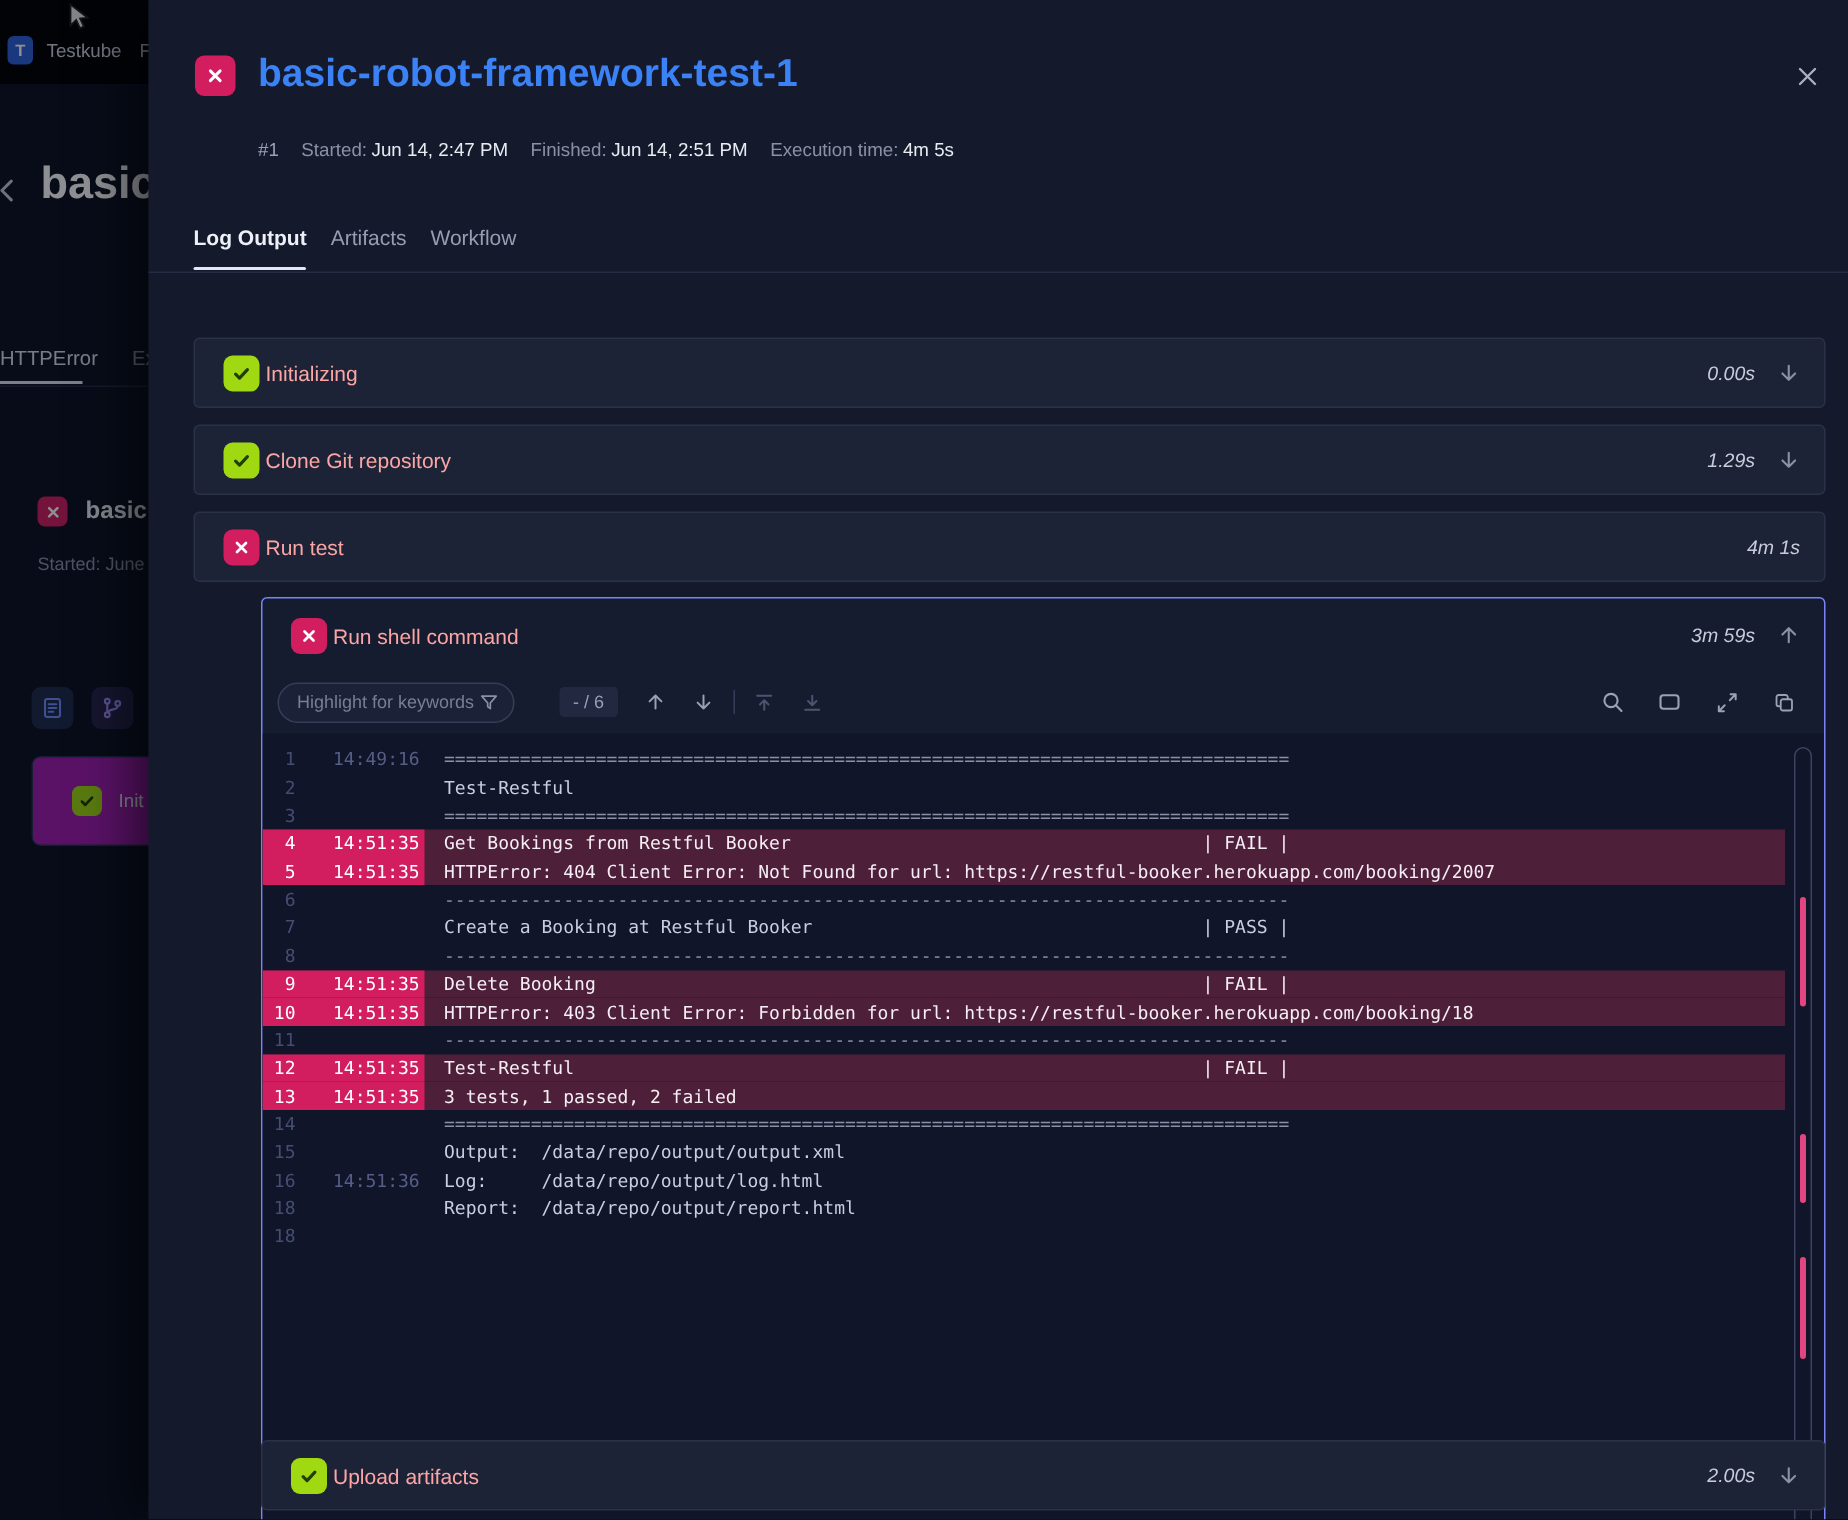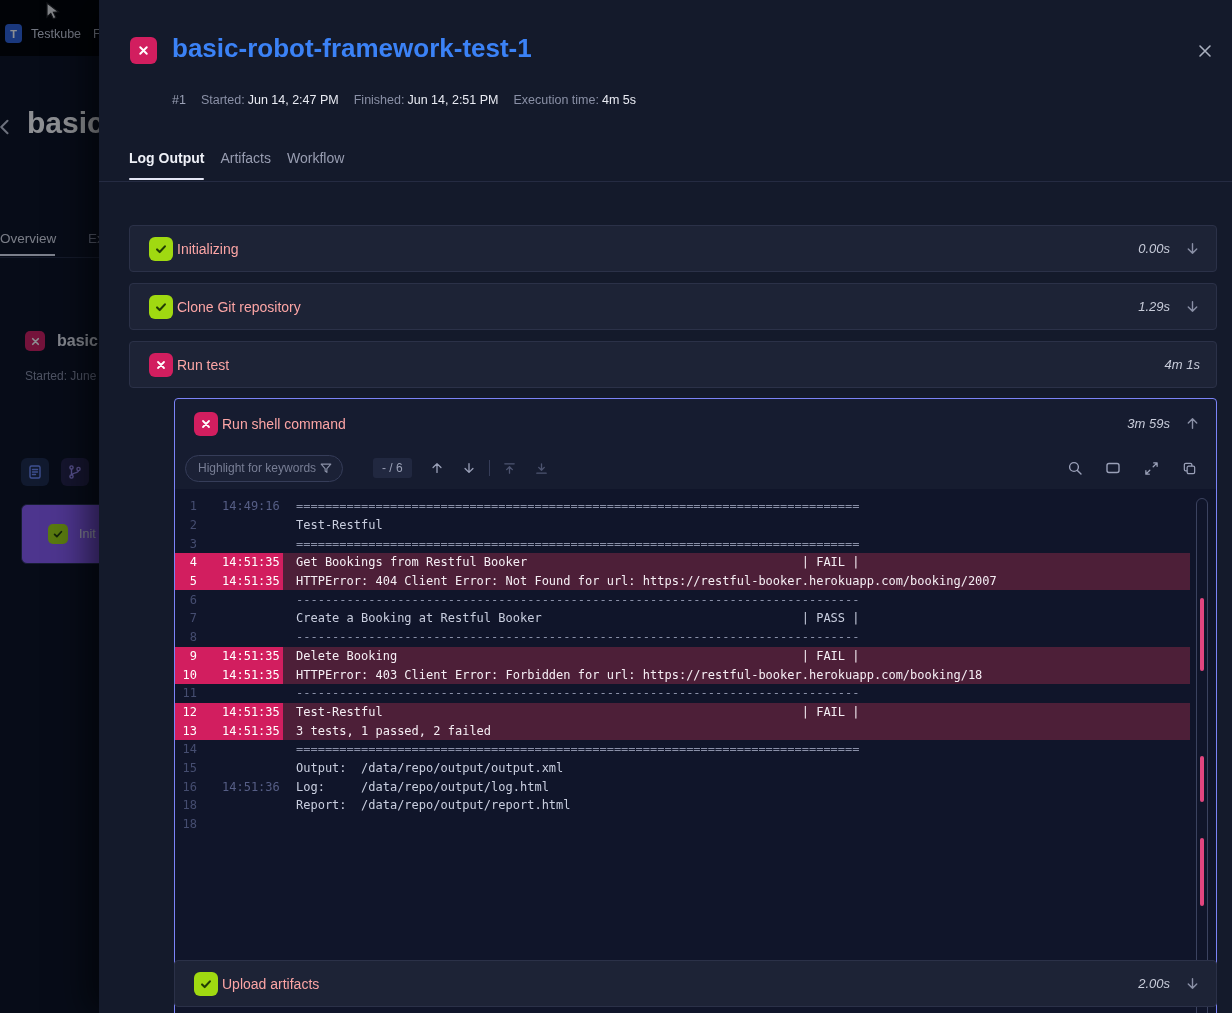--- a/index.html
+++ b/index.html
@@ -21,21 +21,21 @@
   .side-tab { position: absolute; left: 88px; top: 231px; font-size: 13.5px; color: #9298ac; }
   .side-divider { position: absolute; left: 0; top: 257px; width: 100%; height: 1px; background: #242a40; }
   .mini-err { position: absolute; left: 25px; top: 331px; width: 20px; height: 20px; border-radius: 5px; background: #d21e5f;
     display: flex; align-items: center; justify-content: center; }
   .side-card-title { position: absolute; left: 57px; top: 332px; font-size: 16px; font-weight: 600; color: #eceef5; white-space: nowrap; }
   .side-card-sub { position: absolute; left: 25px; top: 369px; font-size: 12px; color: #8b91a7; white-space: nowrap; }
   .iconbtn { position: absolute; top: 458px; width: 28px; height: 28px; border-radius: 6px;
     display: flex; align-items: center; justify-content: center; }
   .iconbtn.doc { left: 21px; background: #1e2a4a; color: #6f8cfa; }
   .iconbtn.branch { left: 61px; background: #262148; color: #9b8cf2; }
-  .nested-card { position: absolute; left: 21px; top: 504px; width: 92px; height: 60px; background: #8b5cf6;
+  .nested-card { position: absolute; left: 21px; top: 504px; width: 92px; height: 60px; background: #a21caf;
     border: 1px solid #283050; border-radius: 6px; }
   .mini-ok { position: absolute; left: 26px; top: 19px; width: 20px; height: 20px; border-radius: 5px; background: #a0d911;
     display: flex; align-items: center; justify-content: center; }
   .nested-label { position: absolute; left: 57px; top: 22px; font-size: 12.5px; color: #e8eaf2; white-space: nowrap; }
   .dim { position: absolute; inset: 0; background: rgba(3,6,15,0.45); }
 
   
   .drawer { position: absolute; left: 99px; top: 0; right: 0; bottom: 0; background: #141a2b;
     box-shadow: -12px 0 32px rgba(0,0,0,0.55); }
   .hdr-icon { position: absolute; left: 31px; top: 37px; width: 27px; height: 27px; border-radius: 6px; background: #d21e5f;
@@ -125,21 +125,21 @@
             <path d="M5 2v14l3.8-3.6 2.5 5.4 2.6-1.2-2.5-5.3 5-.5z" fill="#ececec" stroke="#222" stroke-width="1.2"></path>
           </svg>
       </span>
     </div>
     <span class="back-arrow">
       <svg width="20" height="20" viewBox="0 0 16 16" fill="none" stroke="currentColor" stroke-width="1.6" stroke-linecap="round" stroke-linejoin="round">
           <path d="M10 3L5 8l5 5"></path>
         </svg>
     </span>
     <div class="side-title">basic</div>
-    <div class="side-tab-active">Overview</div>
+    <div class="side-tab-active">HTTPError</div>
     <div class="side-tab-underline"></div>
     <div class="side-tab">Ex</div>
     <div class="side-divider"></div>
     <span class="mini-err">
       <svg width="11" height="11" viewBox="0 0 16 16">
           <path d="M4 4l8 8M12 4l-8 8" stroke="#fff" stroke-width="2.4" stroke-linecap="round"></path>
         </svg>
     </span>
     <div class="side-card-title">basic</div>
     <div class="side-card-sub">Started: June 1</div>

